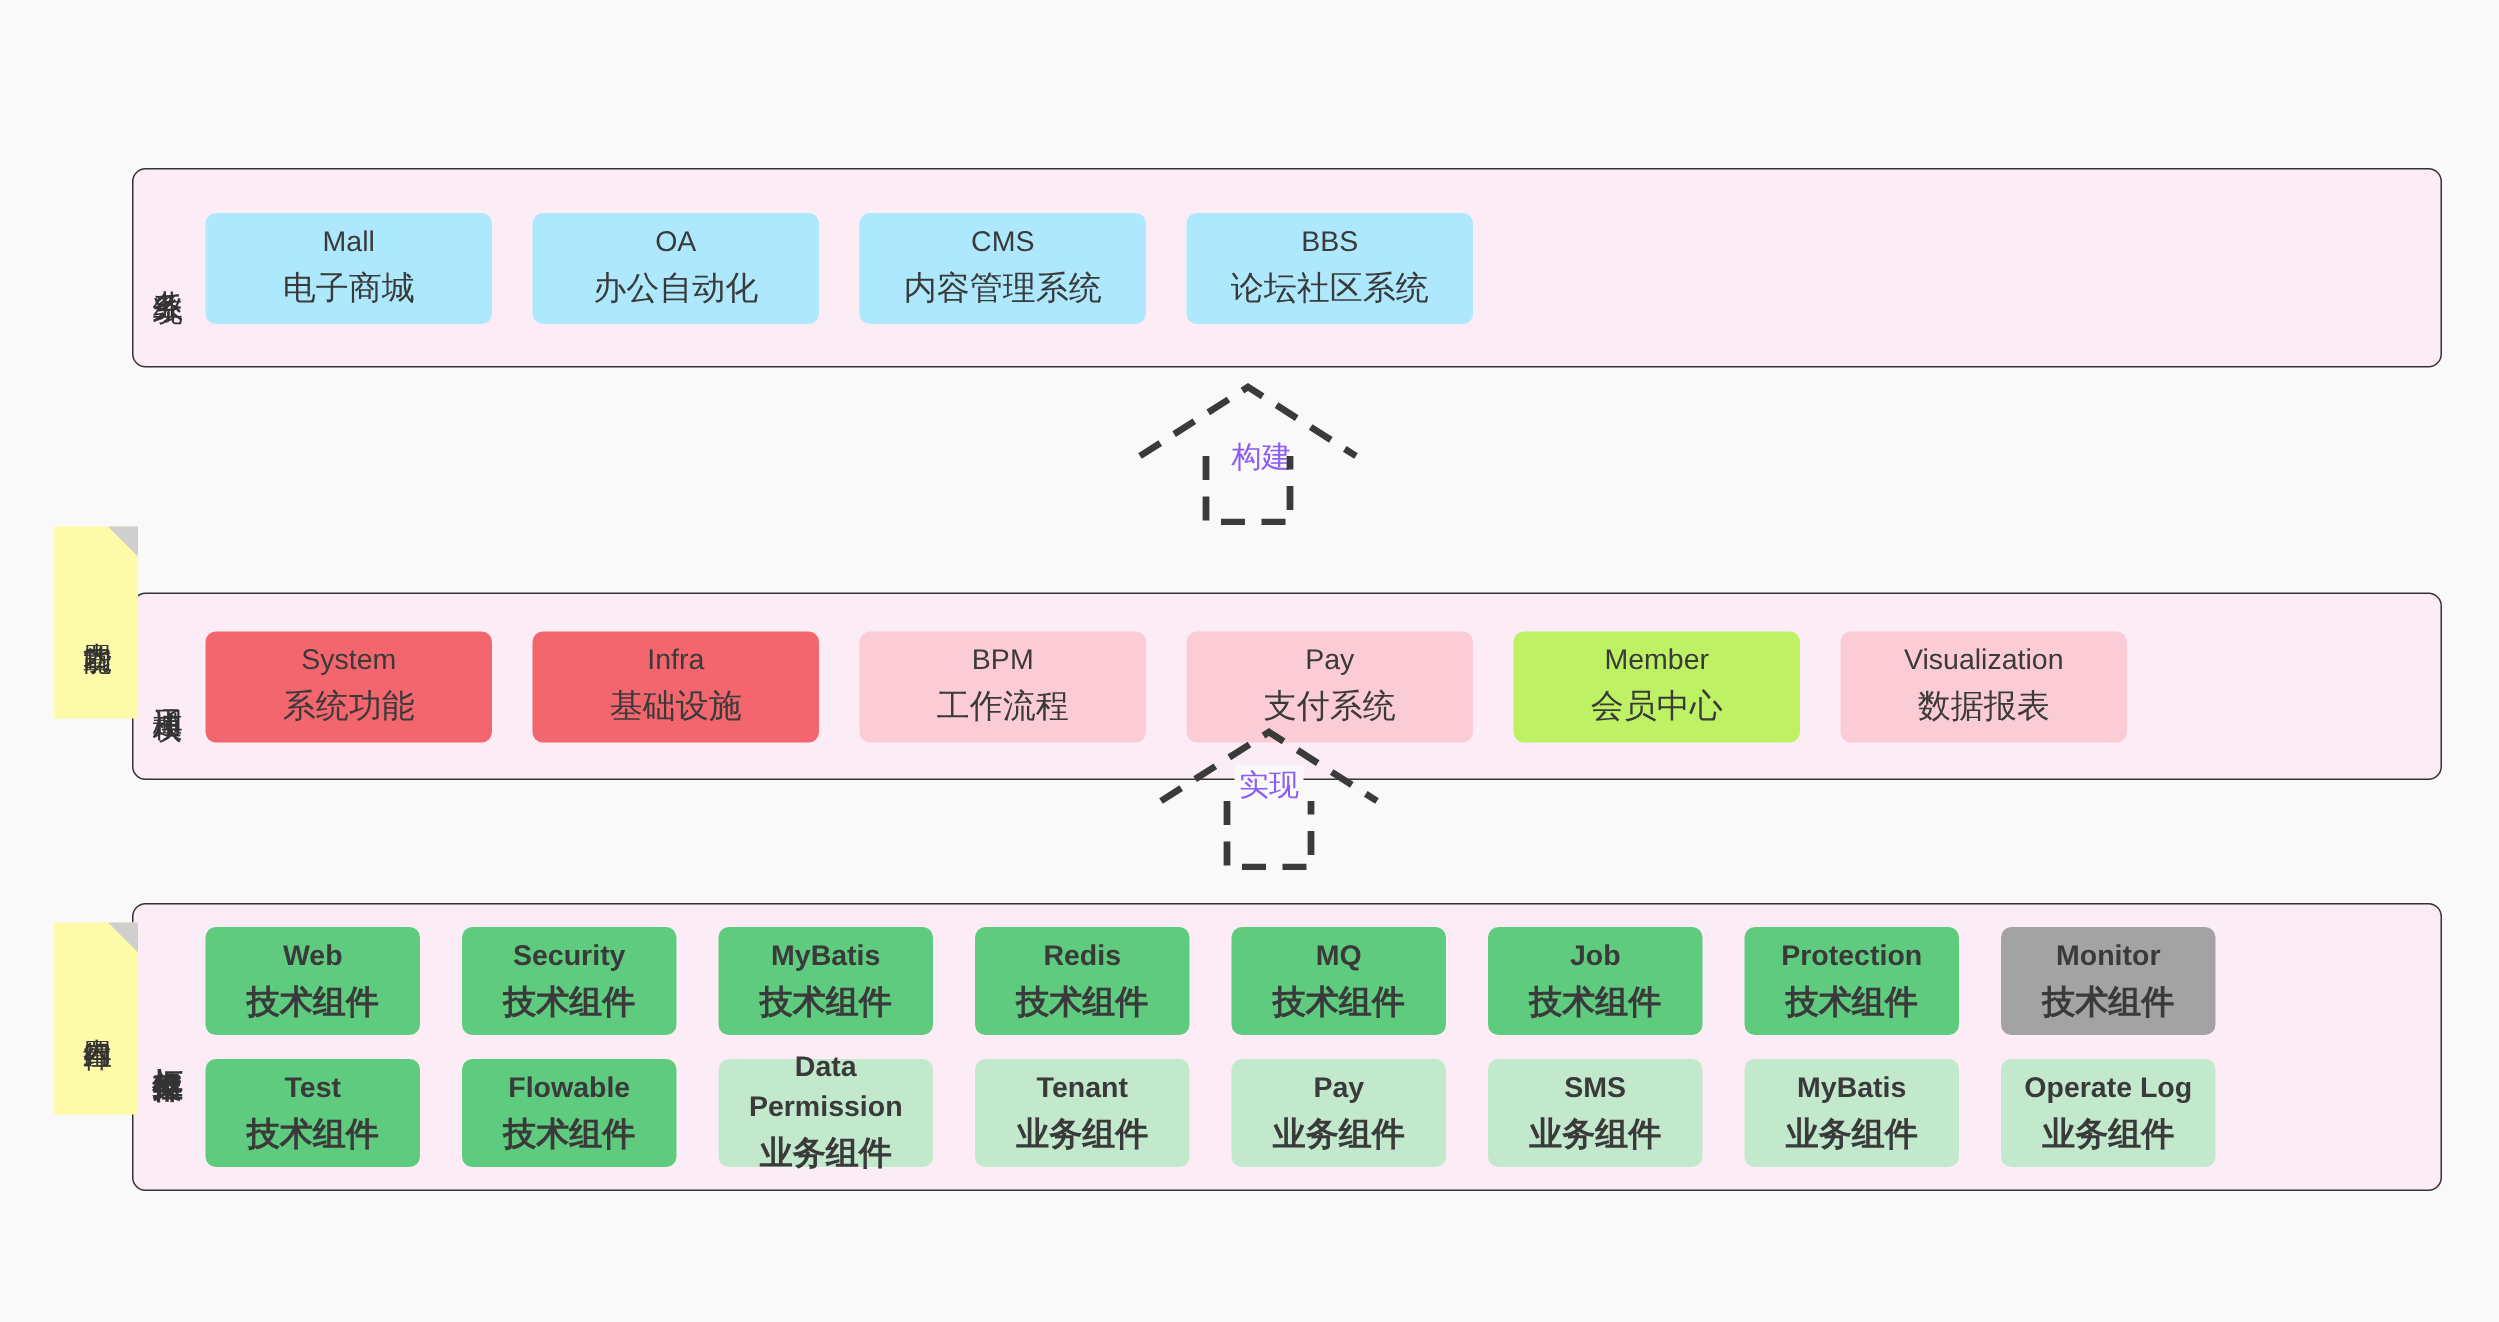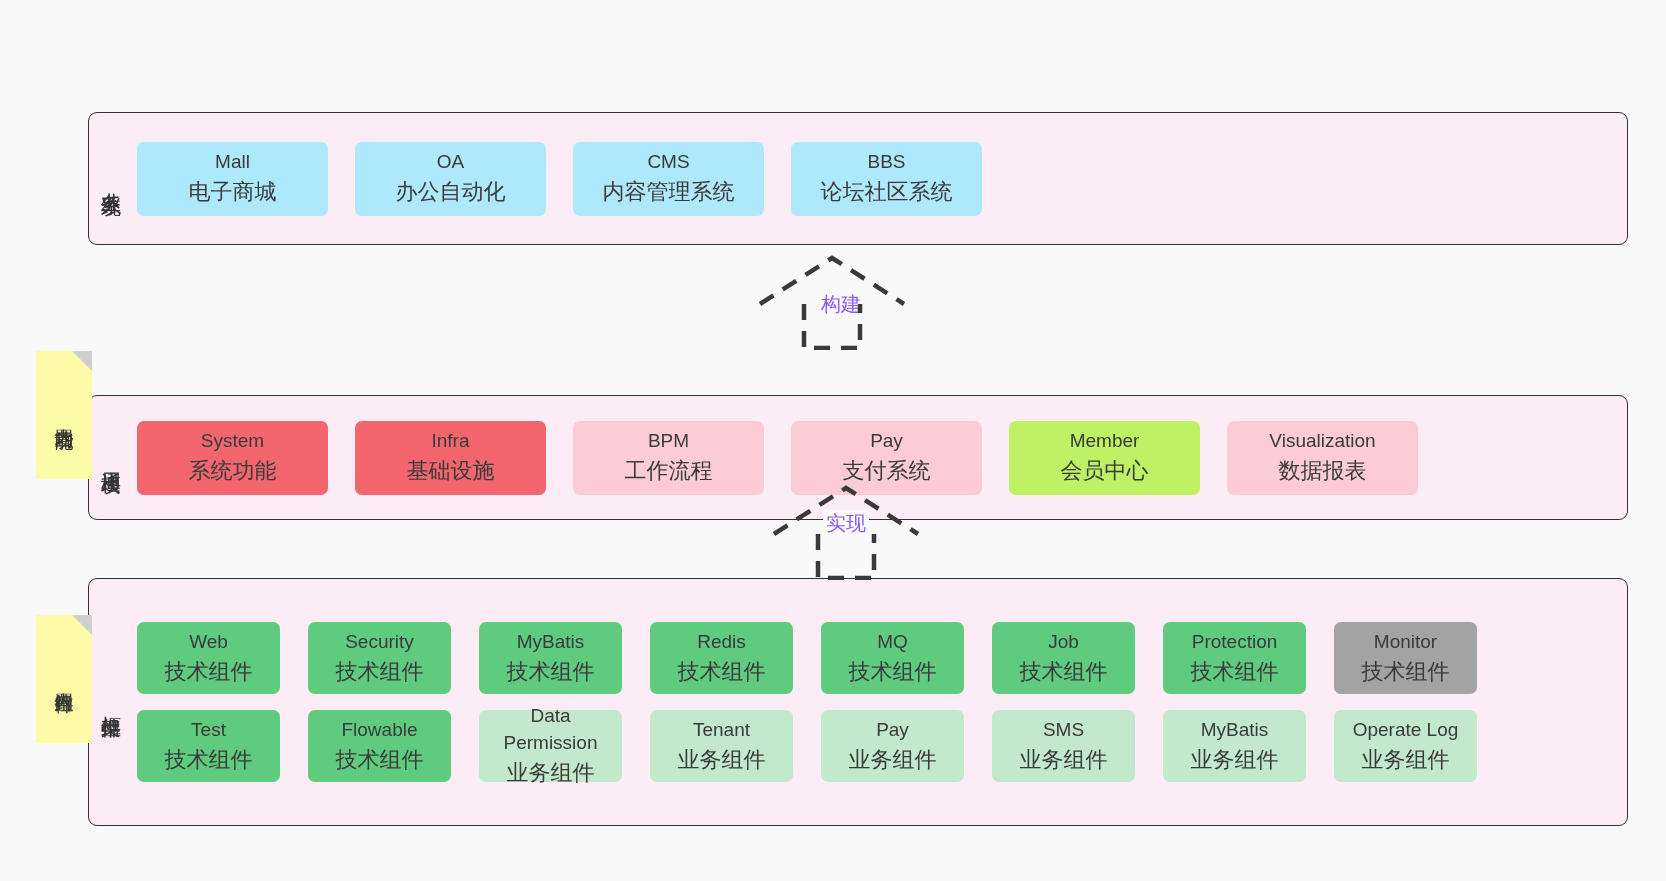--- a/index.html
+++ b/index.html
@@ -71,21 +71,21 @@
 
   
   #layer-business{left:88px;top:112px;width:1540px;height:133px;}
   #layer-business .card{width:191px;height:74px;background:#ade8fd;}
 
   
   #layer-common{left:88px;top:348px;width:1540px;height:125px;margin-top:47px;}
   #layer-common .card{width:191px;height:74px;}
 
   
-  #layer-framework{left:88px;top:578px;width:1540px;height:248px;}
+  #layer-framework{left:88px;top:602px;width:1540px;height:192px;font-weight:bold;}
   #layer-framework .card{width:143px;height:72px;}
   #layer-framework .row{gap:28px;}
 
   
   .note{
     position:absolute;
     width:56px;
     background:#fdfaa8;
     box-sizing:border-box;
     display:flex;

